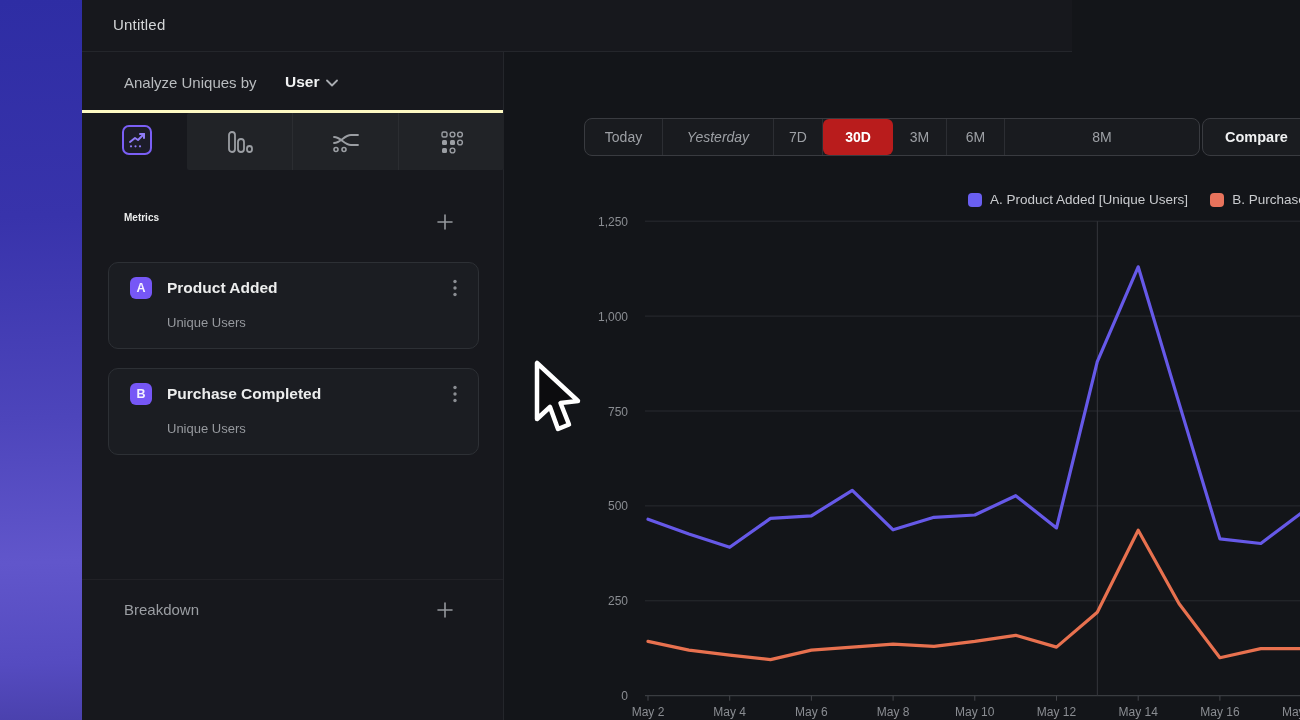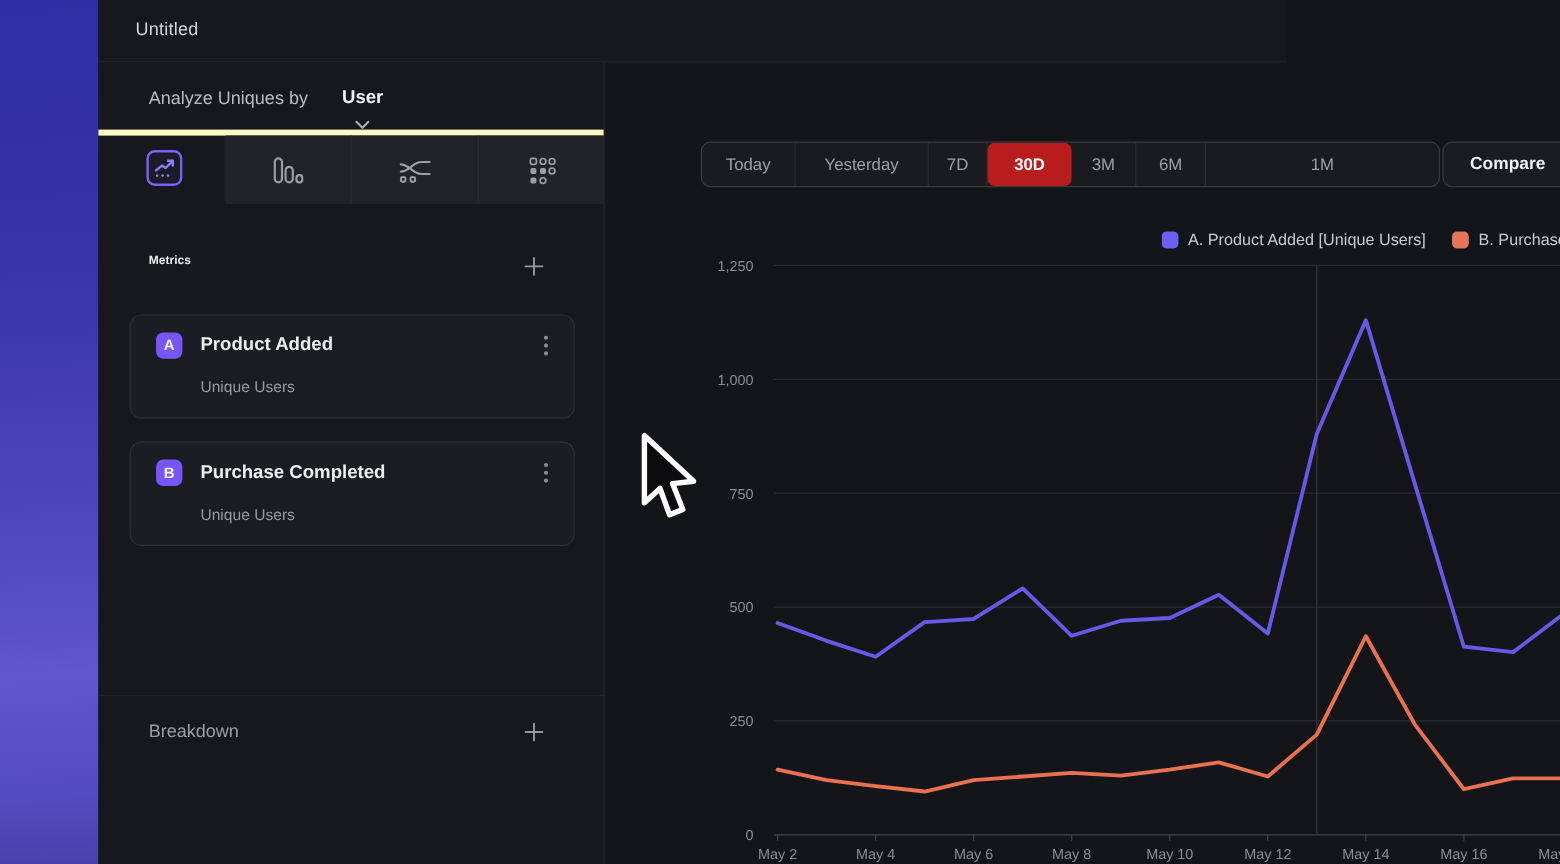--- a/index.html
+++ b/index.html
@@ -27,26 +27,26 @@
     font-size:15px; color:#d4d6d8; letter-spacing:.2px;
   }
 
   
   .sidebar {
     position:absolute; left:82px; top:52px; width:422px; height:668px;
     background:#17181d; border-right:1px solid #24262b;
   }
   .analyze-row {
     position:absolute; left:0; top:0; width:100%; height:61px;
-    border-bottom:5px solid #fef9c3;
+    border-bottom:3px solid #fef9c3;
   }
   .analyze-label { position:absolute; left:42px; top:22px; font-size:15px; color:#b9bcbf; }
   .analyze-value {
     position:absolute; left:203px; top:21px; font-size:15.5px; font-weight:700; color:#f1f2f3;
-    display:flex; align-items:center; gap:7px; cursor:pointer;flex-direction:column;
+    display:flex; align-items:center; gap:7px; cursor:pointer;
   }
   .chev { width:12px; height:8px; margin-top:2px; }
 
   
   .tabs-row { position:absolute; left:0; top:61px; width:100%; height:57px; }
   .tab-first {
     position:absolute; left:40px; top:12px; width:30px; height:30px;
     border:2px solid #7b5ff6; border-radius:7px;
     display:flex; align-items:center; justify-content:center; cursor:pointer;
     background:rgba(123,95,246,.06);
@@ -100,21 +100,21 @@
   .seg-item {
     display:flex; align-items:center; justify-content:center; gap:8px;
     font-size:14px; color:#9da0a5; border-right:1px solid #2c2e33; cursor:pointer;
     white-space:nowrap;
   }
   .seg-item:last-child { border-right:none; }
   .seg-selected {
     background:#b91c1c; color:#ffffff; font-weight:700;
     border-radius:6px; border-right:none !important;
   }
-  .w-custom{width:133px;} .w-today{width:78px;} .w-yest{width:111px;} .w-7d{width:49px;align-items:center;}
+  .w-custom{width:133px;} .w-today{width:78px;} .w-yest{width:111px;font-style:italic;} .w-7d{width:49px;align-items:center;}
   .w-30d{width:70px;} .w-3m{width:54px;} .w-6m{width:58px;} .w-12m{flex:1;}
   .compare-btn {
     position:absolute; left:1202px; top:118px; height:38px; width:150px;
     border:1px solid #393b40; border-radius:8px; background:#1a1c20;
     display:flex; align-items:center; padding-left:22px;
     font-size:14.5px; font-weight:700; color:#f0f1f2; cursor:pointer;
   }
 
   
   .legend {
@@ -289,21 +289,21 @@
   <div class="seg-item w-30d seg-selected">
       <span>30D</span>
     </div>
   <div class="seg-item w-3m">
       <span>3M</span>
     </div>
   <div class="seg-item w-6m">
       <span>6M</span>
     </div>
   <div class="seg-item w-12m">
-      <span>1M</span>
+      <span>8M</span>
     </div>
 </div>
 
 <button class="compare-btn">Compare</button>
 
 <div class="legend">
   <div class="legend-item">
     <span class="legend-swatch" style="background: rgb(106, 95, 240);"></span>
     <span class="legend-label">A. Product Added [Unique Users]</span>
   </div>

